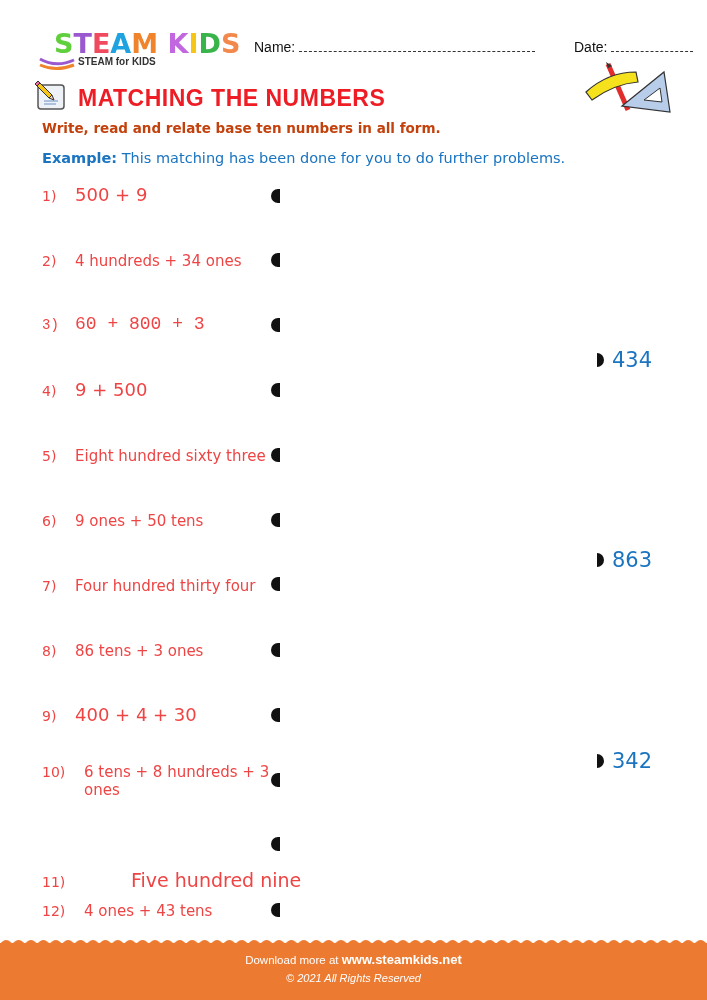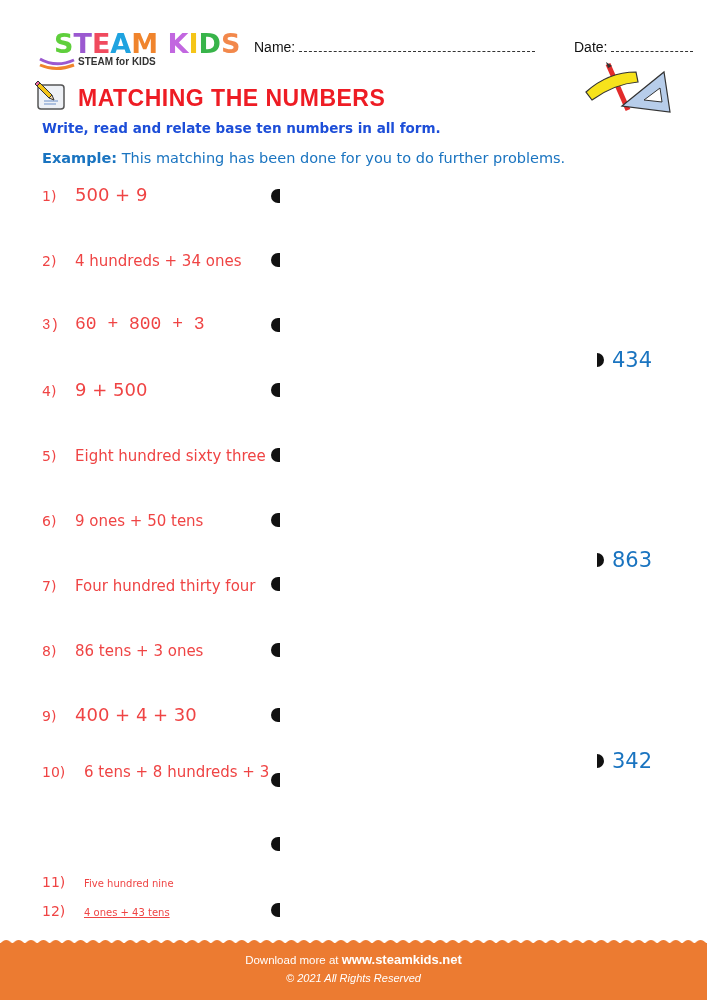--- a/index.html
+++ b/index.html
@@ -11,21 +11,21 @@
   .logo-word span { display: inline-block; }
   .logo-sub { position: absolute; left: 40px; top: 26px; font-size: 10px; font-weight: bold; color: #333; white-space: nowrap; font-family: "Liberation Sans", sans-serif; }
   .logo-swoosh { position: absolute; left: 0; top: 26px; }
   
   .field { top: 39px; font-family: "Liberation Sans", sans-serif; font-size: 14px; color: #111; white-space: nowrap; }
   .dots { display: inline-block; border-bottom: 1px dashed #333; height: 12px; vertical-align: baseline; margin-left: 4px; }
   
   .title-icon { left: 34px; top: 79px; width: 34px; height: 34px; }
   .title { left: 78px; top: 85px; font-family: "Liberation Sans", sans-serif; font-weight: bold; font-size: 23px; color: #ee1c24; letter-spacing: 0.5px; white-space: nowrap; }
   .tools-icon { left: 578px; top: 58px; width: 100px; height: 60px; }
-  .subtitle { left: 42px; top: 120px; font-size: 13.5px; font-weight: bold; color: #1d4ed8; white-space: nowrap; }
+  .subtitle { left: 42px; top: 120px; font-size: 13.5px; font-weight: bold; color: #c2410c; white-space: nowrap; }
   .example { left: 42px; top: 150px; font-size: 14.5px; color: #1a74c0; white-space: nowrap; }
   .example b { font-weight: bold; }
   
   .q { left: 42px; color: #ef4444; white-space: nowrap; }
   .q .num { display: inline-block; font-size: 14px; }
   .q .txt { display: inline-block; }
   .dot-l { width: 9px; height: 14px; background: #111; border-radius: 9px 0 0 9px; }
   .dot-r { width: 7px; height: 14px; background: #111; border-radius: 0 9px 9px 0; }
   .ans { font-size: 21px; color: #1a74c0; }
   
@@ -80,23 +80,23 @@
 <div id="questions">
     <div class="abs q" style="top: 184px;"><span class="num" style="width: 33px;">1)</span><span class="txt" style="font-size: 18px;">500 + 9</span></div>
     <div class="abs q" style="top: 251px;"><span class="num" style="width: 33px;">2)</span><span class="txt" style="font-size: 15px;">4 hundreds + 34 ones</span></div>
     <div class="abs q" style="top: 314px; font-family: Liberation Mono, monospace;"><span class="num" style="width: 33px;">3)</span><span class="txt" style="font-size: 18px;">60 + 800 + 3</span></div>
     <div class="abs q" style="top: 379px;"><span class="num" style="width: 33px;">4)</span><span class="txt" style="font-size: 18px;">9 + 500</span></div>
     <div class="abs q" style="top: 446px;"><span class="num" style="width: 33px;">5)</span><span class="txt" style="font-size: 15px;">Eight hundred sixty three</span></div>
     <div class="abs q" style="top: 511px;"><span class="num" style="width: 33px;">6)</span><span class="txt" style="font-size: 15px;">9 ones + 50 tens</span></div>
     <div class="abs q" style="top: 576px;"><span class="num" style="width: 33px;">7)</span><span class="txt" style="font-size: 15px;">Four hundred thirty four</span></div>
     <div class="abs q" style="top: 641px;"><span class="num" style="width: 33px;">8)</span><span class="txt" style="font-size: 15px;">86 tens + 3 ones</span></div>
     <div class="abs q" style="top: 704px;"><span class="num" style="width: 33px;">9)</span><span class="txt" style="font-size: 18px;">400 + 4 + 30</span></div>
-    <div class="abs q" style="top: 762px;"><span class="num" style="width: 42px;">10)</span><span class="txt" style="font-size: 15px;">6 tens + 8 hundreds + 3</span></div>
-    <div class="abs q" style="top: 836px;"><span class="num" style="width: 42px; margin-top: 38px;">11)</span><span class="txt" style="font-size: 10px;">Five hundred nine</span></div>
-    <div class="abs q" style="top: 901px;"><span class="num" style="width: 42px;">12)</span><span class="txt" style="font-size: 10px; text-decoration: underline;">4 ones + 43 tens</span></div>
+    <div class="abs q" style="top: 762px;"><span class="num" style="width: 42px;">10)</span><span class="txt" style="font-size: 15px;">6 tens + 8 hundreds + 3</span><div style="padding-left: 42px; font-size: 15px;">ones</div></div>
+    <div class="abs q" style="top: 836px;"><span class="num" style="width: 42px; margin-top: 38px;">11)</span><span class="txt" style="font-size: 19px; margin-left: 47px;">Five hundred nine</span></div>
+    <div class="abs q" style="top: 901px;"><span class="num" style="width: 42px;">12)</span><span class="txt" style="font-size: 15px;">4 ones + 43 tens</span></div>
   </div>
 <div id="left-dots">
     <div class="abs dot-l" style="left: 271px; top: 189px;"></div>
     <div class="abs dot-l" style="left: 271px; top: 253px;"></div>
     <div class="abs dot-l" style="left: 271px; top: 318px;"></div>
     <div class="abs dot-l" style="left: 271px; top: 383px;"></div>
     <div class="abs dot-l" style="left: 271px; top: 448px;"></div>
     <div class="abs dot-l" style="left: 271px; top: 513px;"></div>
     <div class="abs dot-l" style="left: 271px; top: 577px;"></div>
     <div class="abs dot-l" style="left: 271px; top: 643px;"></div>

